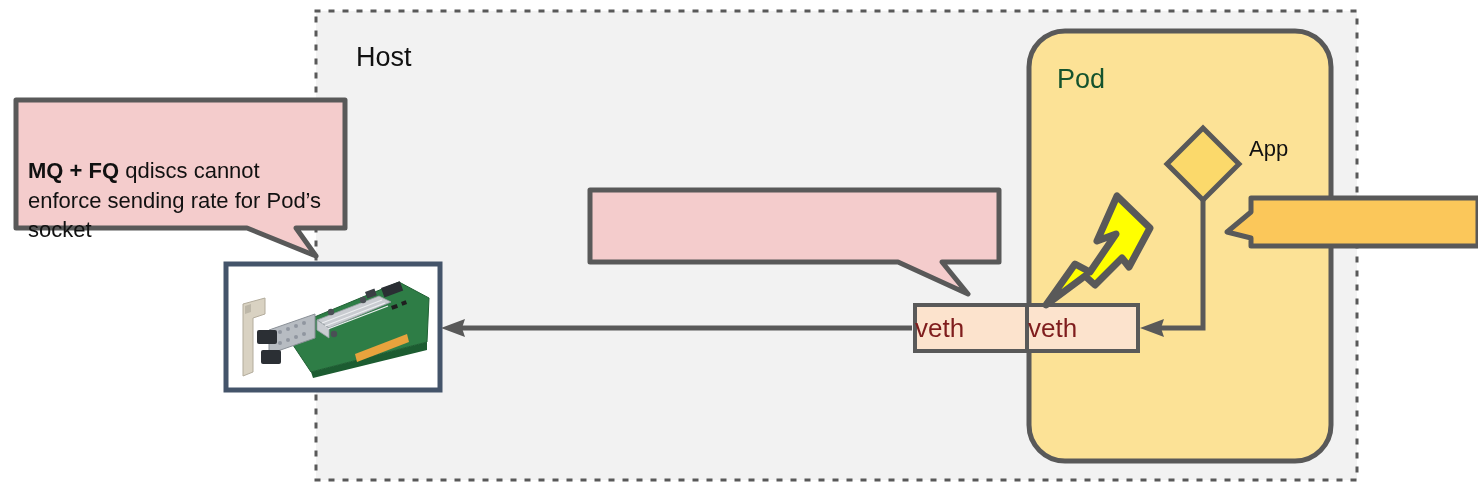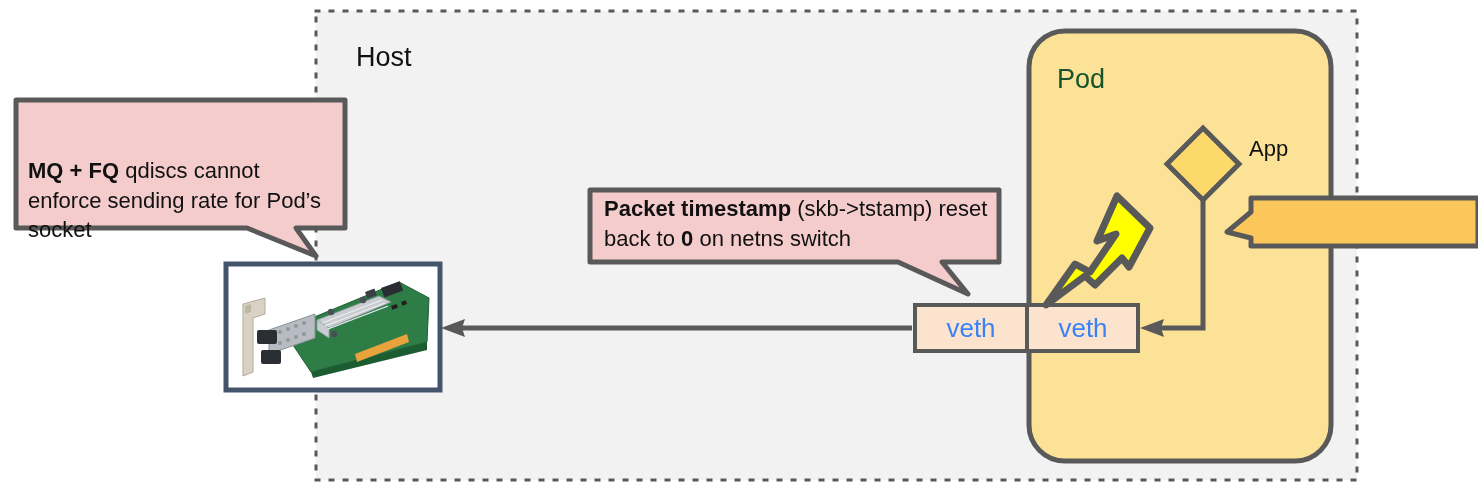--- a/index.html
+++ b/index.html
@@ -6,21 +6,21 @@
   body{width:1478px;height:493px;position:relative;overflow:hidden;
        font-family:"Liberation Sans", sans-serif;color:#000;}
   #stage{position:absolute;left:0;top:0;width:1478px;height:493px;padding-left:17px;}
   svg#scene{position:absolute;left:0;top:0;width:1478px;height:493px;}
 
   .lbl{position:absolute;white-space:pre;}
   #host-label{left:356px;top:42px;font-size:27px;color:#111;}
   #pod-label{left:1057px;top:64px;font-size:27px;color:#14532d;}
   #app-label{left:1249px;top:136px;font-size:22px;color:#111;}
 
-  .veth-label{position:absolute;font-size:26px;color:#3b82f6;text-align:center;}
+  .veth-label{position:absolute;font-size:26px;color:#7f1d1d;}
   #veth-host-label{left:915px;top:313px;width:112px;}
   #veth-pod-label{left:1028px;top:313px;width:110px;}
 
   #socket-label{position:absolute;left:1262px;top:208px;font-size:24px;color:#111;white-space:pre;}
 
   .callout-text{position:absolute;font-size:22px;line-height:1.35;color:#111;}
   #callout1-text{left:28px;top:128px;width:300px;margin-top:28px;}
   #callout2-text{left:604px;top:194px;width:390px;}
   .callout-text b{font-weight:bold;}
 
@@ -125,17 +125,14 @@
 
   <div class="veth-label" id="veth-host-label">veth</div>
 
   <div class="veth-label" id="veth-pod-label">veth</div>
 
 
   <div class="callout-text" id="callout1-text">
     <b>MQ + FQ</b><span> qdiscs cannot enforce sending rate for Pod’s socket</span>
   </div>
 
-  <div class="callout-text" id="callout2-text">
-    <b>Packet timestamp</b><span> (skb-&gt;tstamp) reset back to <b>0</b> on netns switch</span>
-  </div>
 
 </div>
 
 </body></html>

